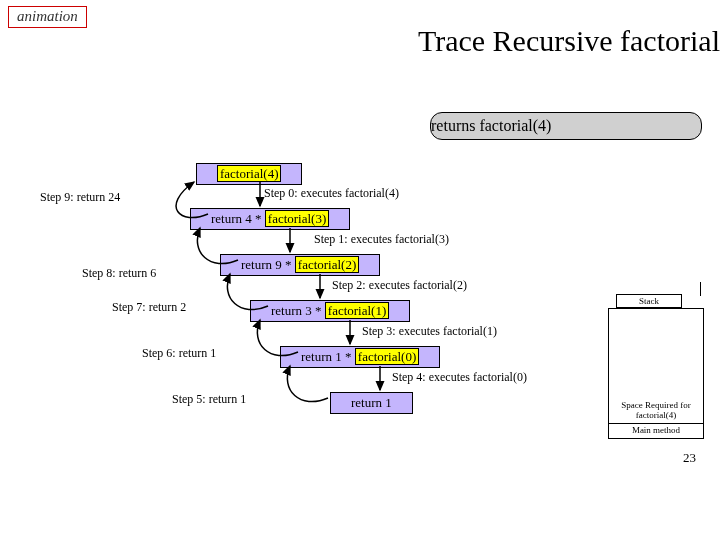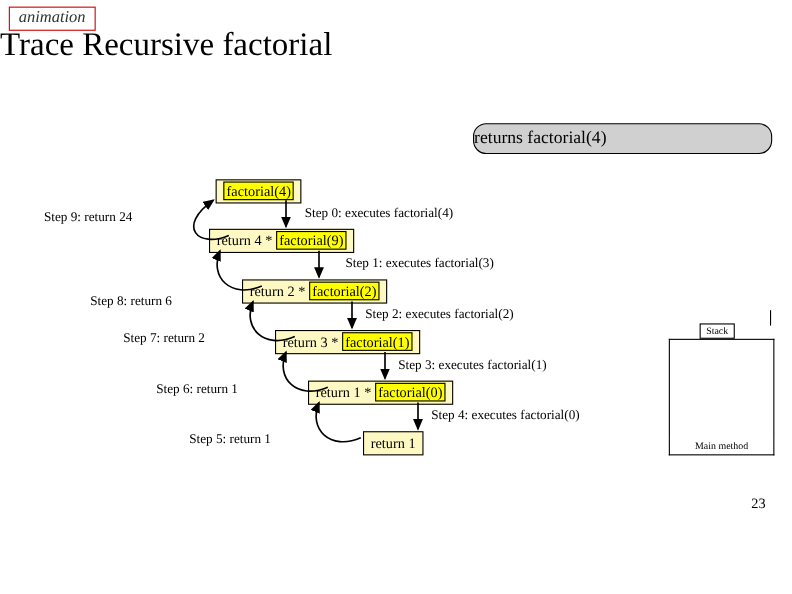--- a/index.html
+++ b/index.html
@@ -1,86 +1,87 @@
 <!DOCTYPE html>
 <html><head>
 <meta charset="utf-8">
 <style>
   html,body{margin:0;padding:0;width:720px;height:540px;font-family:"Times New Roman",serif;background:#fff;color:#000}
   .slide{position:relative;width:720px;height:476px}
   .animation-tag{position:absolute;left:8px;top:6px;border:1.5px solid #c00;padding:1px 8px 2px;font-style:italic;font-family:"Comic Sans MS","Segoe Script",cursive;font-size:15px;color:#333}
-  .title{position:absolute;top:24px;left:0;right:0;text-align:left;font-size:30px}
+  .title{position:absolute;top:24px;left:0;right:0;text-align:right;font-size:30px}
   .caption{position:absolute;left:430px;top:112px;width:270px;height:26px;border:1.5px solid #000;border-radius:12px;background:#d0d0d0;font-size:16px;line-height:26px}
   .page-num{position:absolute;right:24px;bottom:10px;font-size:13px}
   
-  .node{position:absolute;border:1px solid #000;background:#fef9c3;font-size:13px;padding:2px 6px;white-space:nowrap}
+  .node{position:absolute;border:1px solid #000;background:#c4b5fd;font-size:13px;padding:2px 20px;white-space:nowrap}
   .node .hl{background:#ff0;border:1px solid #000;padding:0 2px}
   
   .tiny{position:absolute;border:1px solid #000;background:#fff}
   
   .step{position:absolute;font-size:12px;white-space:nowrap}
   
   .stack{position:absolute;left:608px;top:308px;width:96px}
   .stack .frame{border:1px solid #000;border-top:none;font-size:9px;text-align:center;padding:2px 2px;line-height:1.1}
-  .stack-label{position:absolute;left:636px;top:294px;border:1px solid #000;font-size:9px;padding:1px 5px;background:#fff}
+  .stack-label{position:absolute;left:616px;top:294px;border:1px solid #000;font-size:9px;padding:1px 22px;background:#fff}
   .stack-tick{position:absolute;left:700px;top:282px;width:1px;height:14px;background:#000}
   
   svg.arrows{position:absolute;left:0;top:0;width:720px;height:540px;pointer-events:none}
 </style>
 </head>
 <body>
 
 <div class="slide">
 
   <div class="animation-tag">animation</div>
   <div class="title">Trace Recursive factorial</div>
   <div class="caption">returns factorial(4)</div>
   <div class="page-num">23</div>
 
   <div class="node" style="left:196px;top:163px">
     <span class="hl">factorial(4)</span>
   </div>
   <div class="tiny" style="left:222px;top:209px;width:14px;height:18px"></div>
 
   <div class="node" style="left:190px;top:208px">
-    <span>return 4 * </span><span class="hl">factorial(9)</span>
+    <span>return 4 * </span><span class="hl">factorial(3)</span>
   </div>
 
   <div class="node" style="left:220px;top:254px">
-    <span>return 2 * </span><span class="hl">factorial(2)</span>
+    <span>return 9 * </span><span class="hl">factorial(2)</span>
   </div>
 
   <div class="node" style="left:250px;top:300px">
     <span>return 3 * </span><span class="hl">factorial(1)</span>
   </div>
 
   <div class="node" style="left:280px;top:346px">
     <span>return 1 * </span><span class="hl">factorial(0)</span>
   </div>
 
   <div class="node" style="left:330px;top:392px">
     <span>return 1</span>
   </div>
 
-  <div class="step" style="left:277px;top:186px">Step 0: executes factorial(4)</div>
+  <div class="step" style="left:264px;top:186px">Step 0: executes factorial(4)</div>
   <div class="step" style="left:314px;top:232px">Step 1: executes factorial(3)</div>
   <div class="step" style="left:332px;top:278px">Step 2: executes factorial(2)</div>
   <div class="step" style="left:362px;top:324px">Step 3: executes factorial(1)</div>
   <div class="step" style="left:392px;top:370px">Step 4: executes factorial(0)</div>
 
   <div class="step" style="left:172px;top:392px">Step 5: return 1</div>
   <div class="step" style="left:142px;top:346px">Step 6: return 1</div>
   <div class="step" style="left:112px;top:300px">Step 7: return 2</div>
   <div class="step" style="left:82px;top:266px">Step 8: return 6</div>
   <div class="step" style="left:40px;top:190px">Step 9: return 24</div>
 
   <div class="stack-tick"></div>
   <div class="stack-label">Stack</div>
   <div class="stack">
     <div style="height:90px;border:1px solid #000;border-bottom:none"></div>
+    <div class="frame">Space  Required for factorial(4)</div>
     <div class="frame">Main method</div>
   </div>
 
   <svg class="arrows">
     <defs>
       <marker id="ah" markerWidth="8" markerHeight="8" refX="6" refY="3" orient="auto">
         <path d="M0,0 L7,3 L0,6 Z" fill="#000"></path>
       </marker>
     </defs>
 

